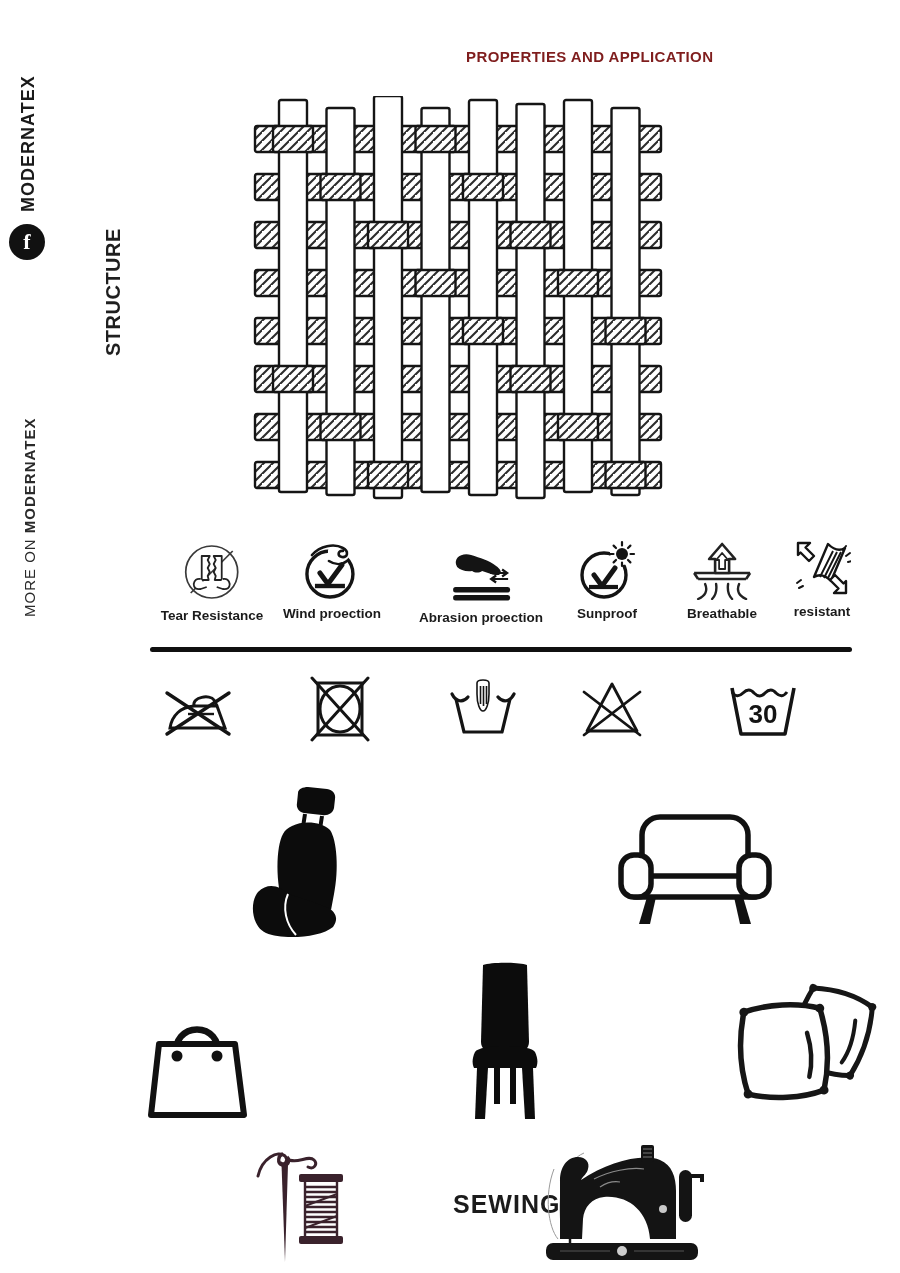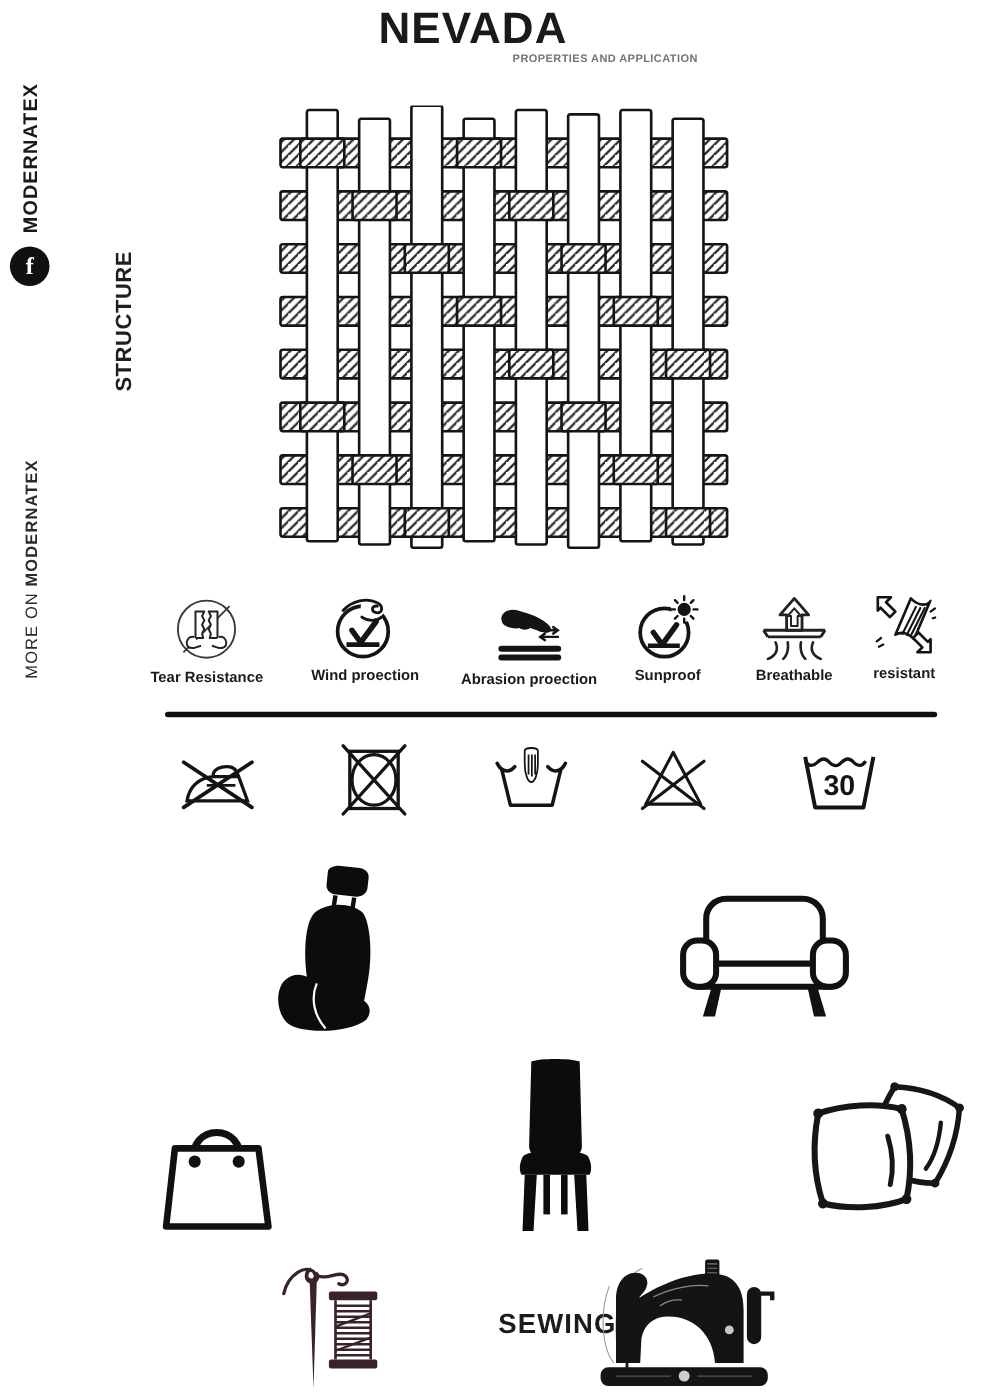--- a/index.html
+++ b/index.html
@@ -4,42 +4,41 @@
 <style>
   html,body{margin:0;padding:0;background:#fff;}
   .page{
     position:relative;width:900px;height:1273px;background:#ffffff;
     font-family:"Liberation Sans", sans-serif;color:#141414;overflow:hidden;
   }
   .abs{position:absolute;}
   
   .vtext{writing-mode:vertical-rl;transform:rotate(180deg);white-space:nowrap;}
   .title{font-size:40px;font-weight:700;letter-spacing:1px;color:#1a1a1a;}
-  .subtitle{font-size:10px;font-weight:700;letter-spacing:.4px;color:#737373;}
+  .subtitle{font-size:15px;font-weight:700;letter-spacing:.4px;color:#7f1d1d;}
   .brand-top{font-size:18px;font-weight:700;letter-spacing:1px;color:#1a1a1a;}
   .more-on{font-size:15px;font-weight:400;letter-spacing:1px;color:#2a2a2a;}
   .more-brand{font-weight:700;}
   .structure{font-size:20px;font-weight:700;letter-spacing:.5px;color:#1f1f1f;}
   .fb-badge{width:36px;height:36px;border-radius:50%;background:#111;color:#fff;
     display:flex;align-items:center;justify-content:center;
     font-size:22px;font-weight:700;font-family:"Liberation Serif",serif;}
   .prop{display:flex;flex-direction:column;align-items:center;transform:translateX(-50%);}
   .prop .ic{height:64px;display:flex;align-items:center;justify-content:center;}
   .prop .lbl{font-size:13.5px;font-weight:700;margin-top:4px;white-space:nowrap;color:#1b1b1b;}
   .divider{height:5px;background:#101010;border-radius:3px;}
   .sewing{font-size:25px;font-weight:700;letter-spacing:1px;color:#1b1b1b;margin-left:40px;}
   svg{display:block;}
   svg text{font-family:"Liberation Sans", sans-serif;}
 </style>
 </head>
 <body>
 
 <div class="page">
 
-  <div class="abs title" style="left:344px;top:4px;">NEVADA</div>
   <div class="abs subtitle" style="left:466px;top:48px;">PROPERTIES AND APPLICATION</div>
 
   <div class="abs vtext brand-top" style="left:18px;top:62px;height:150px;">MODERNATEX</div>
   <div class="abs fb-badge" style="left:9px;top:224px;">
     <span>f</span>
   </div>
   <div class="abs vtext more-on" style="left:21px;top:392px;height:225px;">
     <span>MORE ON </span><span class="more-brand">MODERNATEX</span>
   </div>
 
@@ -81,21 +80,21 @@
         <rect x="352.5" y="222" width="40" height="26" rx="2" fill="url(#hatch)" stroke="#151515" stroke-width="2.4"></rect>
         <rect x="20" y="270" width="40" height="26" rx="2" fill="url(#hatch)" stroke="#151515" stroke-width="2.4"></rect>
         <rect x="257.5" y="270" width="40" height="26" rx="2" fill="url(#hatch)" stroke="#151515" stroke-width="2.4"></rect>
         <rect x="67.5" y="318" width="40" height="26" rx="2" fill="url(#hatch)" stroke="#151515" stroke-width="2.4"></rect>
         <rect x="305" y="318" width="40" height="26" rx="2" fill="url(#hatch)" stroke="#151515" stroke-width="2.4"></rect>
         <rect x="115" y="366" width="40" height="26" rx="2" fill="url(#hatch)" stroke="#151515" stroke-width="2.4"></rect>
         <rect x="352.5" y="366" width="40" height="26" rx="2" fill="url(#hatch)" stroke="#151515" stroke-width="2.4"></rect>
       </g>
   </svg>
 
-  <div class="abs prop" style="left:188px;top:540px;">
+  <div class="abs prop" style="left:212px;top:540px;">
     <div class="ic">
       <svg width="60" height="60" viewBox="0 0 60 60" fill="none" stroke="#3a3a3a">
         <circle cx="30" cy="30" r="26" stroke-width="1.7"></circle>
         <line x1="9" y1="51" x2="51" y2="9" stroke-width="1.7"></line>
         <g stroke="#222" stroke-width="1.8" fill="#fff" stroke-linejoin="round">
           <path d="M20,14 h8 l-2,4 2,4 -2,4 2,4 -2,4 1,4 h-7 z"></path>
           <path d="M40,14 h-8 l2,4 -2,4 2,4 -2,4 2,4 -1,4 h7 z"></path>
           <path d="M19,37 q-6,-1 -7,5 q0,6 7,5 l6,-2"></path>
           <path d="M41,37 q6,-1 7,5 q0,6 -7,5 l-6,-2"></path>
         </g>

